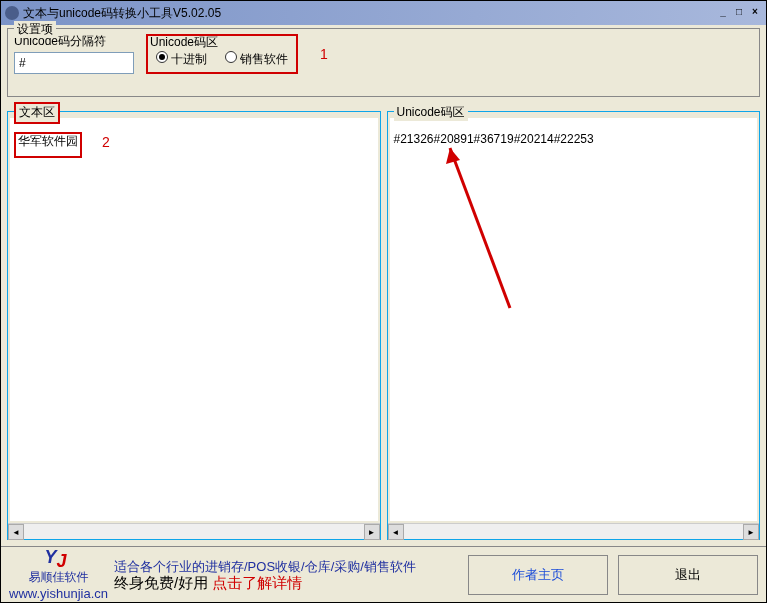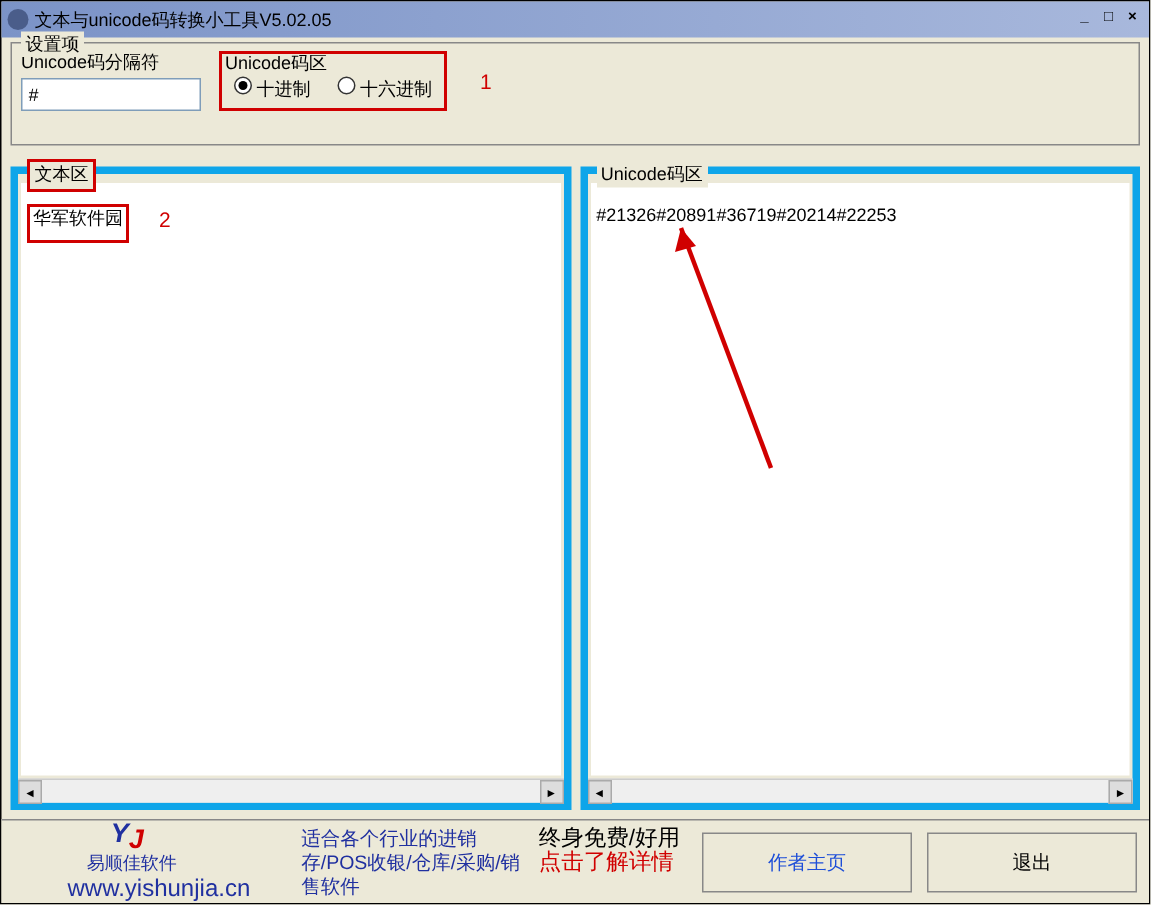--- a/index.html
+++ b/index.html
@@ -17,43 +17,43 @@
     .field-label { font-size: 12px; margin-bottom: 2px; }
     .separator-input { width: 120px; height: 22px; border: 1px solid #7f9db9; background: #fff; padding: 2px 4px; font-size: 12px; }
     .radix-box { border: 2px solid #d00000; padding: 0 8px 4px 8px; display: flex; align-items: center; gap: 16px; position: relative; height: 40px; }
     .radix-label { font-size: 12px; position: absolute; top: -2px; left: 2px; }
     .radio-row { display: flex; gap: 18px; margin-top: 14px; }
     .radio-item { display: flex; gap: 3px; cursor: pointer; }
     .radio-circle { width: 12px; height: 12px; border: 1px solid #333; border-radius: 50%; display: inline-flex; align-items: center; justify-content: center; background: #fff; }
     .radio-dot { width: 6px; height: 6px; background: #000; border-radius: 50%; }
     .annotation-1 { color: #d00000; font-size: 14px; margin-left: 10px; align-self: center; }
     .panes { flex: 1; display: flex; gap: 6px; padding: 6px; }
-    .pane { flex: 1; border: 5px solid #0ea5e9; position: relative; background: #ece9d8; display: flex; flex-direction: column; justify-content: center; }
+    .pane { flex: 1; border: 1px solid #0ea5e9; position: relative; background: #ece9d8; display: flex; flex-direction: column; justify-content: center; }
     .pane-label { position: absolute; top: -8px; left: 6px; background: #ece9d8; padding: 0 3px; font-size: 12px; z-index: 2; }
     .pane-label.boxed { border: 2px solid #d00000; top: -10px; padding: 0 3px 1px 3px; }
     .pane-content { flex: 1; background: #fff; margin: 6px 2px 2px 2px; border: none; padding: 14px 4px; font-size: 12px; position: relative; overflow: hidden; }
     .text-boxed { border: 2px solid #d00000; display: inline-block; padding: 0 2px 8px 2px; line-height: 14px; min-width: 64px; min-height: 24px; }
     .annotation-2 { color: #d00000; font-size: 14px; position: absolute; left: 92px; top: 16px; }
     .scrollbar-h { height: 16px; background: #e8e8e8; border-top: 1px solid #ccc; display: flex; }
     .sb-btn { width: 16px; height: 16px; background: #ddd; border: 1px solid #aaa; font-size: 8px; display: flex; align-items: center; justify-content: center; }
     .sb-track { flex: 1; background: #efefef; }
     .arrow-svg { position: absolute; left: 40px; top: 20px; pointer-events: none; }
     .footer { height: 56px; border-top: 1px solid #888; display: flex; align-items: center; padding: 4px 8px; background: #ece9d8; gap: 10px; }
     .logo-block { display: flex; align-items: center; gap: 6px; flex: 1; }
     .logo-icon-wrap { display: flex; flex-direction: column; align-items: center; }
     .logo-icon { width: 28px; height: 20px; position: relative; }
     .logo-y { font-size: 18px; font-weight: bold; color: #2030a0; font-style: italic; position: absolute; left: 0; top: -2px; }
     .logo-j { font-size: 18px; font-weight: bold; color: #d00000; font-style: italic; position: absolute; left: 12px; top: 2px; }
-    .logo-text-stack { display: flex; line-height: 16px; margin-left: 28px; }
+    .logo-text-stack { display: flex; flex-direction: column; line-height: 16px; }
     .logo-line1 { color: #2030a0; font-size: 13px; }
     .logo-sub { font-size: 12px; color: #2030a0; }
     .logo-line2 { font-size: 15px; }
     .logo-line2 .black { color: #000; }
     .logo-line2 .red { color: #d00000; }
-    .logo-url { color: #2030a0; font-size: 16px; margin-left: 36px; }
+    .logo-url { color: #2030a0; font-size: 13px; }
     .footer-btn { width: 140px; height: 40px; background: #ece9d8; border: 1px solid #888; cursor: pointer; font-size: 13px; display: flex; align-items: center; justify-content: center; }
     .footer-btn.primary { color: #1d4ed8; }
   </style>
 </head>
 <body>
 
 <div class="window">
   <div class="titlebar">
     <span class="titlebar-icon"></span>
     <span class="titlebar-text">文本与unicode码转换小工具V5.02.05</span>
@@ -75,21 +75,21 @@
         <span class="radix-label">Unicode码区</span>
         <div class="radio-row">
           <div class="radio-item">
             <span class="radio-circle">
                 <span class="radio-dot"></span>
               </span>
             <span>十进制</span>
           </div>
           <div class="radio-item">
             <span class="radio-circle"></span>
-            <span>十六进制</span>
+            <span>销售软件</span>
           </div>
         </div>
       </div>
       <span class="annotation-1">1</span>
     </div>
   </div>
 
   <div class="panes">
     <div class="pane">
       <span class="pane-label boxed">文本区</span>

